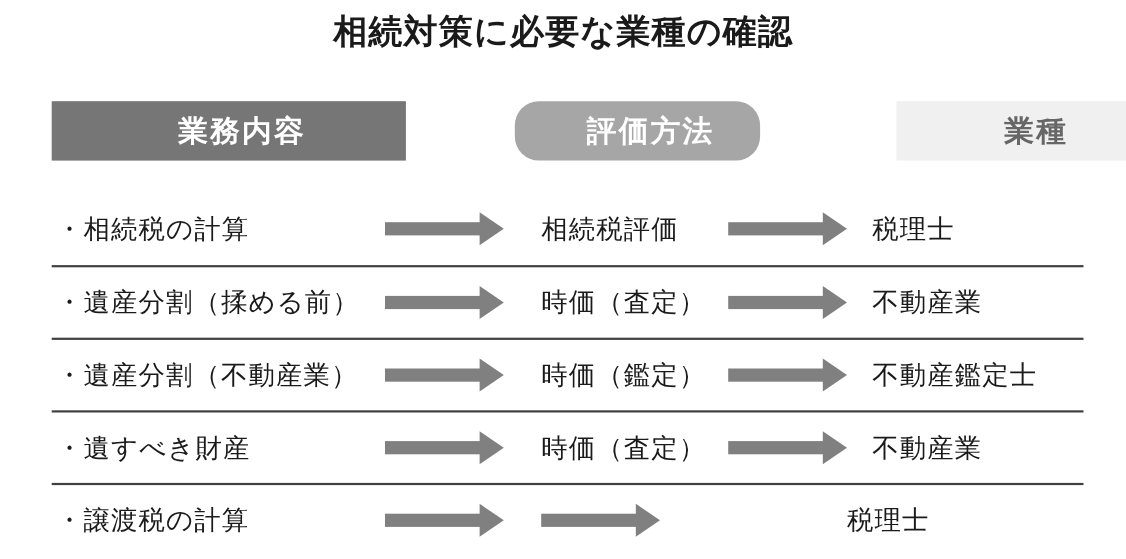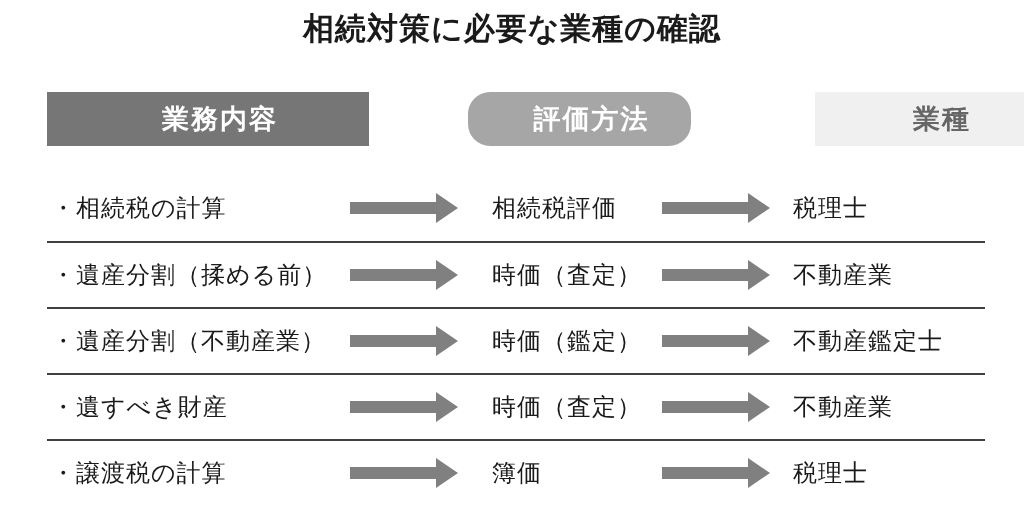--- a/index.html
+++ b/index.html
@@ -163,21 +163,20 @@
       <div class="cell">不動産業</div>
     </div>
 
     <div class="row">
       <div class="cell task-cell">・譲渡税の計算</div>
       <div class="arrow">
           <div class="shaft"></div>
           <div class="head"></div>
         </div>
       <div></div>
-      <div class="cell">簿価</div>
       <div class="arrow">
           <div class="shaft"></div>
           <div class="head"></div>
         </div>
       <div></div>
       <div class="cell">税理士</div>
     </div>
 
   </div>
 </div>

